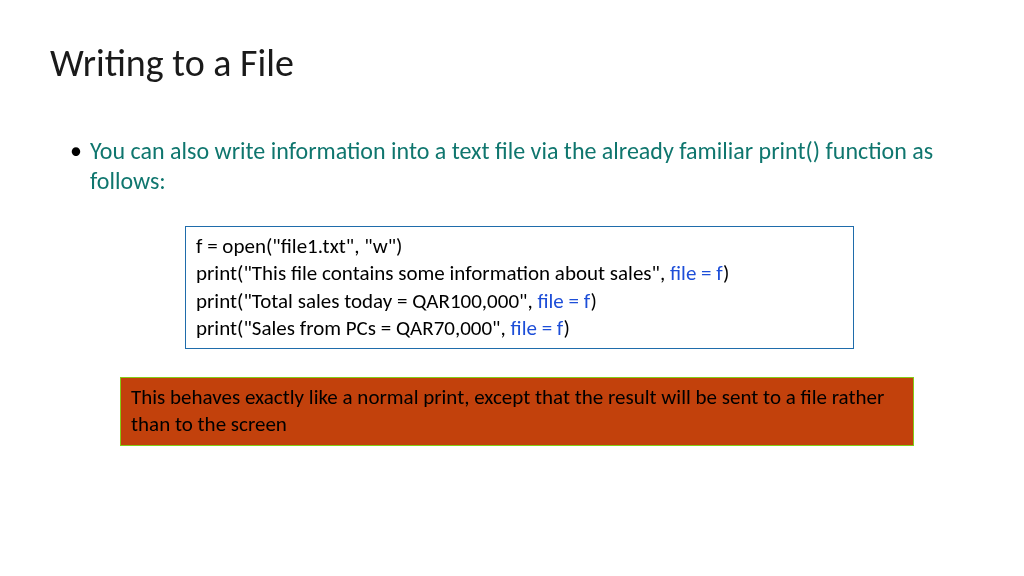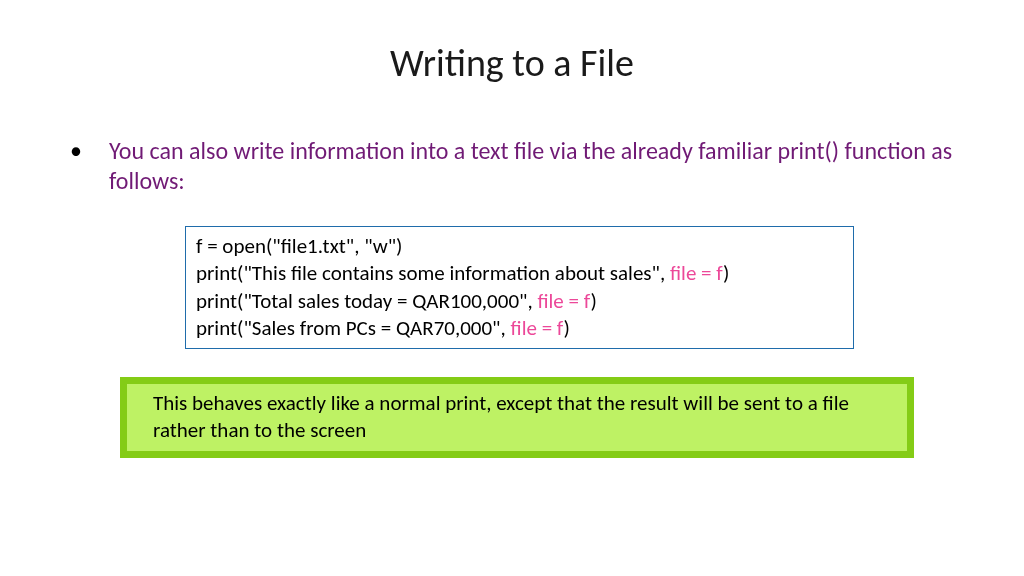--- a/index.html
+++ b/index.html
@@ -17,67 +17,65 @@
     }
     .slide {
       width: 100%;
       height: 100%;
       padding: 30px 50px;
       position: relative;
     }
     .title {
       font-size: 38px;
       font-weight: 400;
-      text-align: center;
       color: #1a1a1a;
       margin-top: 10px;
       margin-bottom: 50px;
     }
     .bullet-wrap {
       display: flex;
       align-items: flex-start;
       margin-left: 20px;
       margin-right: 20px;
       margin-bottom: 30px;
     }
     .bullet-dot {
       font-size: 24px;
       line-height: 30px;
       margin-right: 8px;
       color: #000;
     }
     .bullet-text {
       font-size: 24px;
       line-height: 1.25;
-      color: #701a75;
-      margin-left: 19px;
+      color: #0f766e;
     }
     .code-box {
       margin-left: 135px;
       margin-right: 120px;
       border: 1px solid #1f6cab;
       padding: 6px 10px 6px 10px;
       background: #ffffff;
       margin-bottom: 28px;
     }
     .code-line {
       font-size: 21px;
       line-height: 1.3;
       font-family: Calibri, "Segoe UI", Arial, sans-serif;
       white-space: nowrap;
     }
     .red {
-      color: #ec4899;
+      color: #1d4ed8;
     }
     .note-box {
       margin-left: 70px;
       margin-right: 60px;
-      border: 7px solid #84cc16;
-      background: #bef264;
-      padding: 6px 26px;
+      border: 1px solid #84cc16;
+      background: #c2410c;
+      padding: 6px 10px;
     }
     .note-text {
       font-size: 21px;
       line-height: 1.3;
       color: #000;
     }
   </style>
 </head>
 <body>
 

